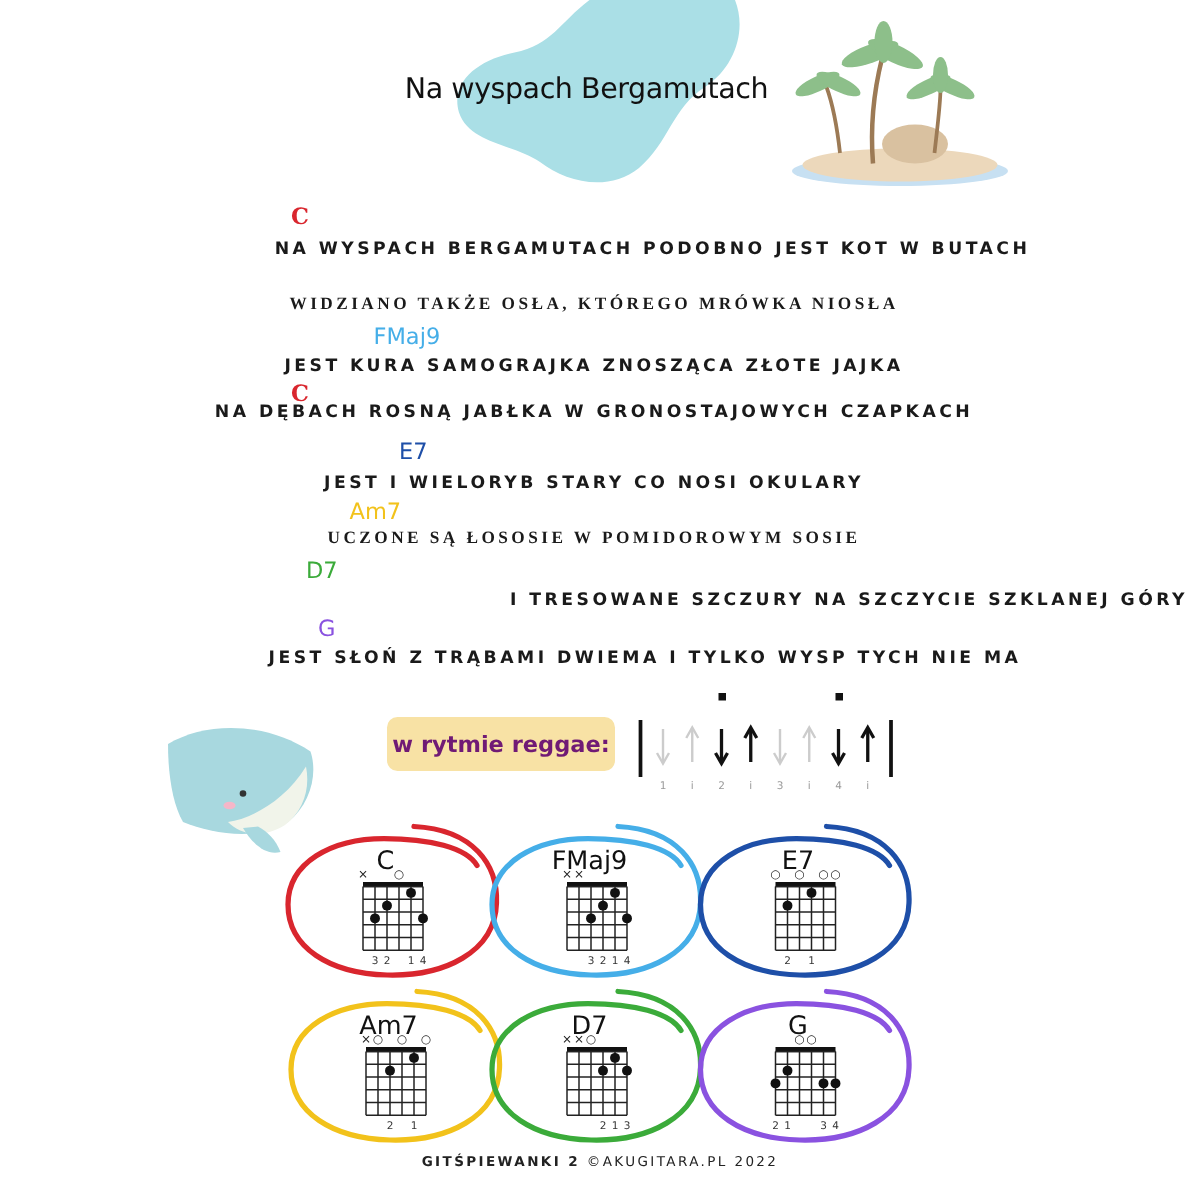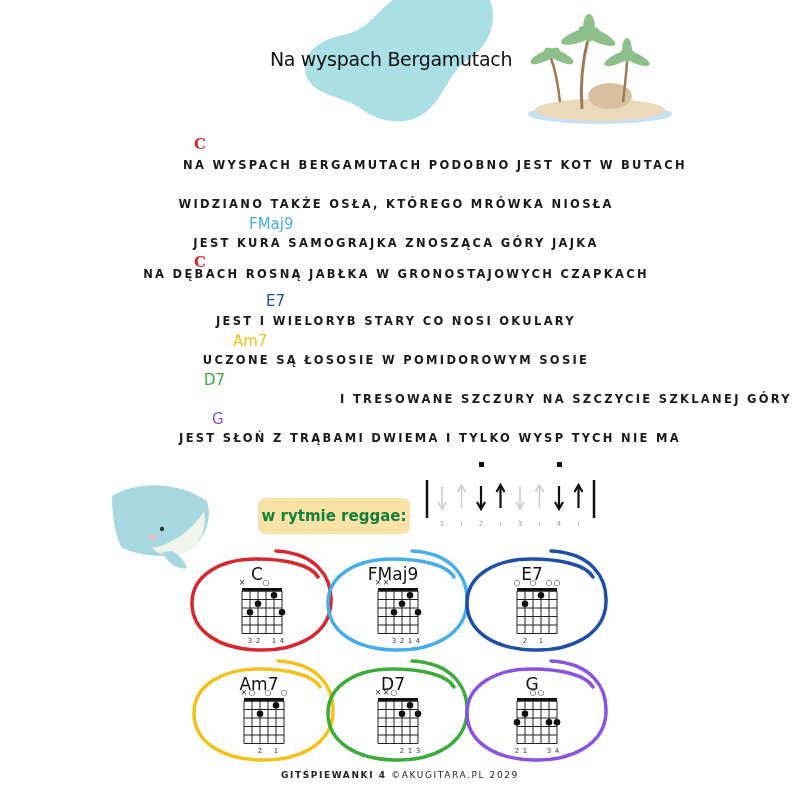--- a/index.html
+++ b/index.html
@@ -5,21 +5,21 @@
   html,body{margin:0;padding:0;background:#fff;}
   body{width:800px;height:800px;position:relative;overflow:hidden;font-family:"Liberation Sans",sans-serif;color:#111;}
   .blob{position:absolute;left:298px;top:0;width:200px;height:125px;}
   .island{position:absolute;left:525px;top:14px;width:150px;height:115px;}
   .whale{position:absolute;left:112px;top:476px;width:108px;height:100px;}
   .title{position:absolute;left:0;width:782px;top:48px;text-align:center;font-family:"DejaVu Sans",sans-serif;font-weight:normal;font-size:19px;letter-spacing:-0.3px;color:#111;}
   .lyrics{position:absolute;left:0;top:0;width:800px;}
   .chord{position:absolute;font-family:"DejaVu Sans",sans-serif;font-size:15px;font-weight:normal;}
   .chord.serif{font-family:"DejaVu Serif",serif;font-weight:bold;}
   .line{position:absolute;left:0;width:792px;text-align:center;font-family:"DejaVu Sans",sans-serif;font-weight:bold;font-size:11.5px;letter-spacing:2.3px;color:#1a1a1a;}
-  .rhythm-label{position:absolute;left:258px;top:478px;width:152px;height:36px;background:#f8e2a5;border-radius:7px;text-align:center;line-height:36px;font-family:"DejaVu Sans",sans-serif;font-weight:bold;font-size:15px;color:#15803d;margin-top:20px;}
+  .rhythm-label{position:absolute;left:258px;top:478px;width:152px;height:36px;background:#f8e2a5;border-radius:7px;text-align:center;line-height:36px;font-family:"DejaVu Sans",sans-serif;font-weight:bold;font-size:15px;color:#701a75;}
   .strum{position:absolute;left:420px;top:458px;width:180px;height:72px;}
   .chords-grid{position:absolute;left:0;top:0;width:800px;height:800px;}
   .chord-card{position:absolute;width:150px;height:110px;}
   .chord-name{position:absolute;width:150px;text-align:center;font-family:"DejaVu Sans",sans-serif;font-size:17px;color:#111;}
   .footer{position:absolute;left:0;width:800px;top:770px;text-align:center;font-family:"DejaVu Sans",sans-serif;font-size:9px;letter-spacing:1.6px;color:#222;}
   .footer b{font-weight:bold;}
 </style>
 </head>
 <body>
 
@@ -53,33 +53,33 @@
   <circle cx="50" cy="53" r="2.2" fill="#333"></circle>
   <ellipse cx="41" cy="61" rx="4" ry="2.5" fill="#f5b6c8"></ellipse>
 </svg>
 
 <div class="title">Na wyspach Bergamutach</div>
 
 <div class="lyrics">
   <div class="chord serif" style="left:194px;top:135px;color:#d9262e;">C</div>
   <div class="line" style="top:158px;margin-left:39px;">NA WYSPACH BERGAMUTACH PODOBNO JEST KOT W BUTACH</div>
 
-  <div class="line" style="top:197px;">WIDZIANO TAKŻE OSŁA, KTÓREGO MRÓWKA NIOSŁA</div>
+  <div class="line" style="top:197px;font-family:Liberation Serif, serif;">WIDZIANO TAKŻE OSŁA, KTÓREGO MRÓWKA NIOSŁA</div>
 
   <div class="chord" style="left:249px;top:215px;color:#45aee8;">FMaj9</div>
-  <div class="line" style="top:236px;">JEST KURA SAMOGRAJKA ZNOSZĄCA GÓRY JAJKA</div>
+  <div class="line" style="top:236px;">JEST KURA SAMOGRAJKA ZNOSZĄCA ZŁOTE JAJKA</div>
 
   <div class="chord serif" style="left:194px;top:253px;color:#d9262e;">C</div>
   <div class="line" style="top:267px;">NA DĘBACH ROSNĄ JABŁKA W GRONOSTAJOWYCH CZAPKACH</div>
 
   <div class="chord" style="left:266px;top:292px;color:#1e4fa8;">E7</div>
   <div class="line" style="top:314px;">JEST I WIELORYB STARY CO NOSI OKULARY</div>
 
   <div class="chord" style="left:233px;top:332px;color:#f2c21b;">Am7</div>
-  <div class="line" style="top:353px;">UCZONE SĄ ŁOSOSIE W POMIDOROWYM SOSIE</div>
+  <div class="line" style="top:353px;font-family:Liberation Serif, serif;">UCZONE SĄ ŁOSOSIE W POMIDOROWYM SOSIE</div>
 
   <div class="chord" style="left:204px;top:371px;color:#3bab3a;">D7</div>
   <div class="line" style="top:392px;text-align:right;">I TRESOWANE SZCZURY NA SZCZYCIE SZKLANEJ GÓRY</div>
 
   <div class="chord" style="left:212px;top:410px;color:#8a52e0;">G</div>
   <div class="line" style="top:431px;padding-left:34px;">JEST SŁOŃ Z TRĄBAMI DWIEMA I TYLKO WYSP TYCH NIE MA</div>
 </div>
 
 <div class="rhythm-label">w rytmie reggae:</div>
 
@@ -285,15 +285,15 @@
         <text x="56" y="95.5" text-anchor="middle" font-size="7" font-family="DejaVu Sans, sans-serif" fill="#333">2</text>
         <text x="64" y="95.5" text-anchor="middle" font-size="7" font-family="DejaVu Sans, sans-serif" fill="#333">1</text>
         <text x="88" y="95.5" text-anchor="middle" font-size="7" font-family="DejaVu Sans, sans-serif" fill="#333">3</text>
         <text x="96" y="95.5" text-anchor="middle" font-size="7" font-family="DejaVu Sans, sans-serif" fill="#333">4</text>
       </svg>
       <div class="chord-name" style="top: 17px; left: -4px;">G</div>
     </div>
   </div>
 
 <div class="footer">
-  <b>GITŚPIEWANKI 4</b>
-  <span>©AKUGITARA.PL 2029</span>
+  <b>GITŚPIEWANKI 2</b>
+  <span>©AKUGITARA.PL 2022</span>
 </div>
 
 </body></html>

